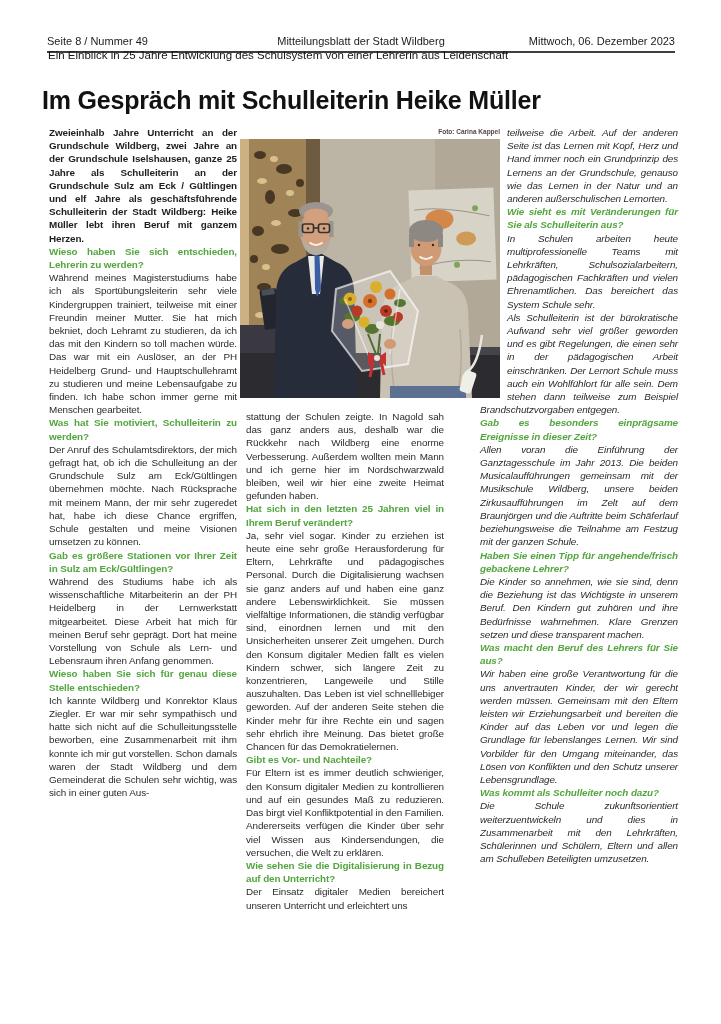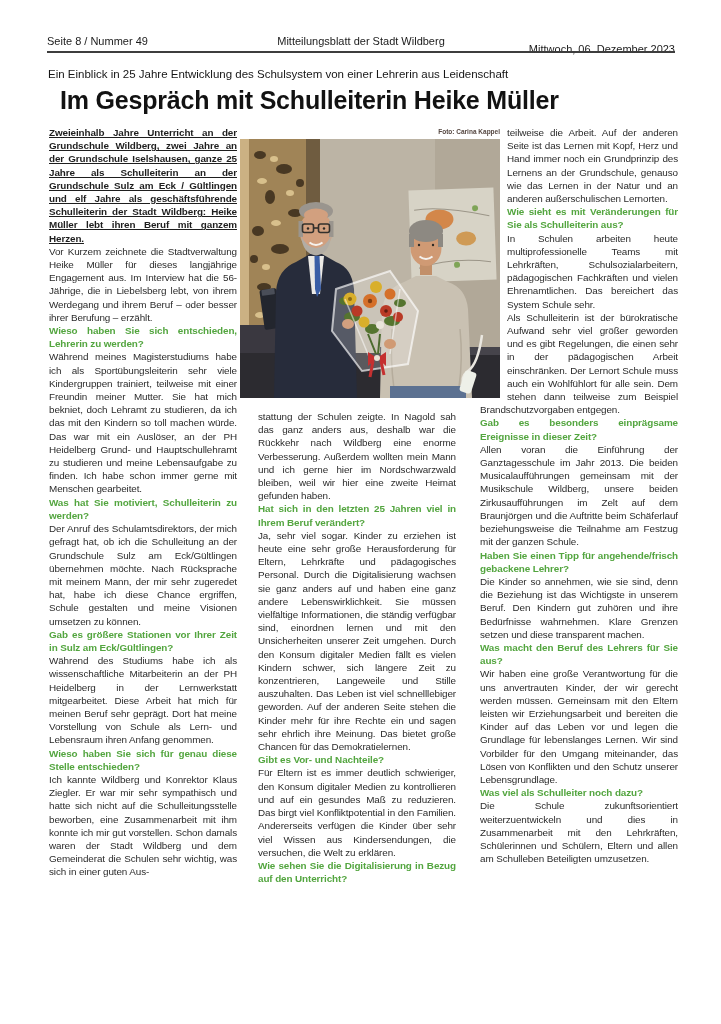--- a/index.html
+++ b/index.html
@@ -5,42 +5,42 @@
 <style>
   :root { --accent:#53a53f; }
   html,body { margin:0; padding:0; background:#ffffff; }
   body { width:721px; height:1024px; font-family:"Liberation Sans", sans-serif; color:#2b2b2b; }
   .page { position:relative; width:721px; height:1024px; overflow:hidden; background:#fff; }
 
   
   .masthead { position:absolute; left:47px; top:35px; width:628px; height:14px; font-size:11px; color:#1b1b1b; }
   .m-left  { position:absolute; left:0; top:0; }
   .m-center{ position:absolute; left:0; right:0; top:0; text-align:center; }
-  .m-right { position:absolute; right:0; top:8px; }
+  .m-right { position:absolute; right:0; top:0; }
   .masthead-rule { position:absolute; left:47px; top:51px; width:628px; height:2px; background:#3d3d3d; }
 
-  .kicker   { position:absolute; left:48px; top:68px; width:620px; font-size:11.5px; color:#161616; }
-  .headline { position:absolute; left:60px; top:86px; margin:0; font-size:25px; font-weight:700;
+  .kicker   { position:absolute; left:48px; top:49px; width:620px; font-size:11.5px; color:#161616; }
+  .headline { position:absolute; left:42px; top:86px; margin:0; font-size:25px; font-weight:700;
               letter-spacing:-0.2px; color:#121212; }
 
   
   .photo-credit { position:absolute; left:240px; top:128px; width:260px; text-align:right;
                   font-size:6.5px; font-weight:700; color:#554741; }
   .photo { position:absolute; left:240px; top:139px; width:260px; height:259px; margin:0; }
   .photo svg { display:block; width:260px; height:259px; }
 
   
   .col { position:absolute; top:126px; font-size:9.9px; line-height:13.2px; letter-spacing:-0.1px;
          text-align:justify; color:#2b2b2b; hyphens:auto; -webkit-hyphens:auto; }
   .col-1 { left:49px;  width:188px; }
-  .col-2 { left:258px; width:198px; top:410px; }
-  .col-3 { left:480px; width:198px; }
+  .col-2 { left:246px; width:198px; top:410px; }
+  .col-3 { left:480px; width:198px;font-style:italic; }
   .wrap-spacer { float:left; width:27px; height:276px; }
   .col p, .col h3 { margin:0; }
-  .lead { font-weight:700; color:#1e1e1e;text-decoration:underline; }
+  .lead { font-weight:700; color:#1e1e1e; }
   .para, .question { margin-top:13px; }
   .question { font-size:9.9px; line-height:13.2px; font-weight:700; color:var(--accent); }
   .answer { margin-top:0; }
   .first { margin-top:0; }
 </style>
 </head>
 <body>
 
 <div class="page">
 
@@ -184,47 +184,47 @@
 
       <g>
         <path d="M242 196 Q238 225 228 232 Q220 238 224 248" stroke="#eae7e0" stroke-width="2.5" fill="none"></path>
         <rect x="222" y="232" width="12" height="22" rx="3" fill="#eef0e8" transform="rotate(18 228 243)"></rect>
       </g>
     </svg>
   </figure>
 
   <div class="col col-1">
       <p class="lead first">Zweieinhalb Jahre Unterricht an der Grundschule Wildberg, zwei Jahre an der Grundschule Iselshausen, ganze 25 Jahre als Schulleiterin an der Grundschule Sulz am Eck / Gültlingen und elf Jahre als geschäftsführende Schulleiterin der Stadt Wildberg: Heike Müller lebt ihren Beruf mit ganzem Herzen.</p>
-      <p class="para">Vor Kurzem zeichnete die Stadtverwaltung Heike Müller für dieses langjährige Engagement aus. Im Interview hat die 56-Jährige, die in Liebelsberg lebt, von ihrem Werdegang und ihrem Beruf – oder besser ihrer Berufung – erzählt.</p>
       <h3 class="question">Wieso haben Sie sich entschieden, Lehrerin zu werden?</h3>
       <p class="answer">Während meines Magisterstudiums habe ich als Sportübungsleiterin sehr viele Kindergruppen trainiert, teilweise mit einer Freundin meiner Mutter. Sie hat mich bekniet, doch Lehramt zu studieren, da ich das mit den Kindern so toll machen würde. Das war mit ein Auslöser, an der PH Heidelberg Grund- und Hauptschullehramt zu studieren und meine Lebensaufgabe zu finden. Ich habe schon immer gerne mit Menschen gearbeitet.</p>
       <h3 class="question">Was hat Sie motiviert, Schulleiterin zu werden?</h3>
       <p class="answer">Der Anruf des Schulamtsdirektors, der mich gefragt hat, ob ich die Schulleitung an der Grundschule Sulz am Eck/Gültlingen übernehmen möchte. Nach Rücksprache mit meinem Mann, der mir sehr zugeredet hat, habe ich diese Chance ergriffen, Schule gestalten und meine Visionen umsetzen zu können.</p>
       <h3 class="question">Gab es größere Stationen vor Ihrer Zeit in Sulz am Eck/Gültlingen?</h3>
       <p class="answer">Während des Studiums habe ich als wissenschaftliche Mitarbeiterin an der PH Heidelberg in der Lernwerkstatt mitgearbeitet. Diese Arbeit hat mich für meinen Beruf sehr geprägt. Dort hat meine Vorstellung von Schule als Lern- und Lebensraum ihren Anfang genommen.</p>
       <h3 class="question">Wieso haben Sie sich für genau diese Stelle entschieden?</h3>
       <p class="answer">Ich kannte Wildberg und Konrektor Klaus Ziegler. Er war mir sehr sympathisch und hatte sich nicht auf die Schulleitungsstelle beworben, eine Zusammenarbeit mit ihm konnte ich mir gut vorstellen. Schon damals waren der Stadt Wildberg und dem Gemeinderat die Schulen sehr wichtig, was sich in einer guten Aus-</p>
     </div>
   <div class="col col-2">
       <p class="para first">stattung der Schulen zeigte. In Nagold sah das ganz anders aus, deshalb war die Rückkehr nach Wildberg eine enorme Verbesserung. Außerdem wollten mein Mann und ich gerne hier im Nordschwarzwald bleiben, weil wir hier eine zweite Heimat gefunden haben.</p>
       <h3 class="question">Hat sich in den letzten 25 Jahren viel in Ihrem Beruf verändert?</h3>
       <p class="answer">Ja, sehr viel sogar. Kinder zu erziehen ist heute eine sehr große Herausforderung für Eltern, Lehrkräfte und pädagogisches Personal. Durch die Digitalisierung wachsen sie ganz anders auf und haben eine ganz andere Lebenswirklichkeit. Sie müssen vielfältige Informationen, die ständig verfügbar sind, einordnen lernen und mit den Unsicherheiten unserer Zeit umgehen. Durch den Konsum digitaler Medien fällt es vielen Kindern schwer, sich längere Zeit zu konzentrieren, Langeweile und Stille auszuhalten. Das Leben ist viel schnelllebiger geworden. Auf der anderen Seite stehen die Kinder mehr für ihre Rechte ein und sagen sehr ehrlich ihre Meinung. Das bietet große Chancen für das Demokratielernen.</p>
       <h3 class="question">Gibt es Vor- und Nachteile?</h3>
       <p class="answer">Für Eltern ist es immer deutlich schwieriger, den Konsum digitaler Medien zu kontrollieren und auf ein gesundes Maß zu reduzieren. Das birgt viel Konfliktpotential in den Familien. Andererseits verfügen die Kinder über sehr viel Wissen aus Kindersendungen, die versuchen, die Welt zu erklären.</p>
       <h3 class="question">Wie sehen Sie die Digitalisierung in Bezug auf den Unterricht?</h3>
+      <p class="answer">Der Einsatz digitaler Medien bereichert unseren Unterricht und erleichtert uns</p>
     </div>
   <div class="col col-3">
     <div class="wrap-spacer"></div>
   <p class="para first">teilweise die Arbeit. Auf der anderen Seite ist das Lernen mit Kopf, Herz und Hand immer noch ein Grundprinzip des Lernens an der Grundschule, genauso wie das Lernen in der Natur und an anderen außerschulischen Lernorten.</p>
       <h3 class="question">Wie sieht es mit Veränderungen für Sie als Schulleiterin aus?</h3>
       <p class="answer">In Schulen arbeiten heute multiprofessionelle Teams mit Lehrkräften, Schulsozialarbeitern, pädagogischen Fachkräften und vielen Ehrenamtlichen. Das bereichert das System Schule sehr.</p>
       <p class="answer">Als Schulleiterin ist der bürokratische Aufwand sehr viel größer geworden und es gibt Regelungen, die einen sehr in der pädagogischen Arbeit einschränken. Der Lernort Schule muss auch ein Wohlfühlort für alle sein. Dem stehen dann teilweise zum Beispiel Brandschutzvorgaben entgegen.</p>
       <h3 class="question">Gab es besonders einprägsame Ereignisse in dieser Zeit?</h3>
       <p class="answer">Allen voran die Einführung der Ganztagesschule im Jahr 2013. Die beiden Musicalaufführungen gemeinsam mit der Musikschule Wildberg, unsere beiden Zirkusaufführungen im Zelt auf dem Braunjörgen und die Auftritte beim Schäferlauf beziehungsweise die Teilnahme am Festzug mit der ganzen Schule.</p>
       <h3 class="question">Haben Sie einen Tipp für angehende/frisch gebackene Lehrer?</h3>
       <p class="answer">Die Kinder so annehmen, wie sie sind, denn die Beziehung ist das Wichtigste in unserem Beruf. Den Kindern gut zuhören und ihre Bedürfnisse wahrnehmen. Klare Grenzen setzen und diese transparent machen.</p>
       <h3 class="question">Was macht den Beruf des Lehrers für Sie aus?</h3>
       <p class="answer">Wir haben eine große Verantwortung für die uns anvertrauten Kinder, der wir gerecht werden müssen. Gemeinsam mit den Eltern leisten wir Erziehungsarbeit und bereiten die Kinder auf das Leben vor und legen die Grundlage für lebenslanges Lernen. Wir sind Vorbilder für den Umgang miteinander, das Lösen von Konflikten und den Schutz unserer Lebensgrundlage.</p>
-      <h3 class="question">Was viel als Schulleiter noch dazu?</h3>
+      <h3 class="question">Was kommt als Schulleiter noch dazu?</h3>
       <p class="answer">Die Schule zukunftsorientiert weiterzuentwickeln und dies in Zusammenarbeit mit den Lehrkräften, Schülerinnen und Schülern, Eltern und allen am Schulleben Beteiligten umzusetzen.</p>
     </div>
 
 </div>
 
 </body></html>

